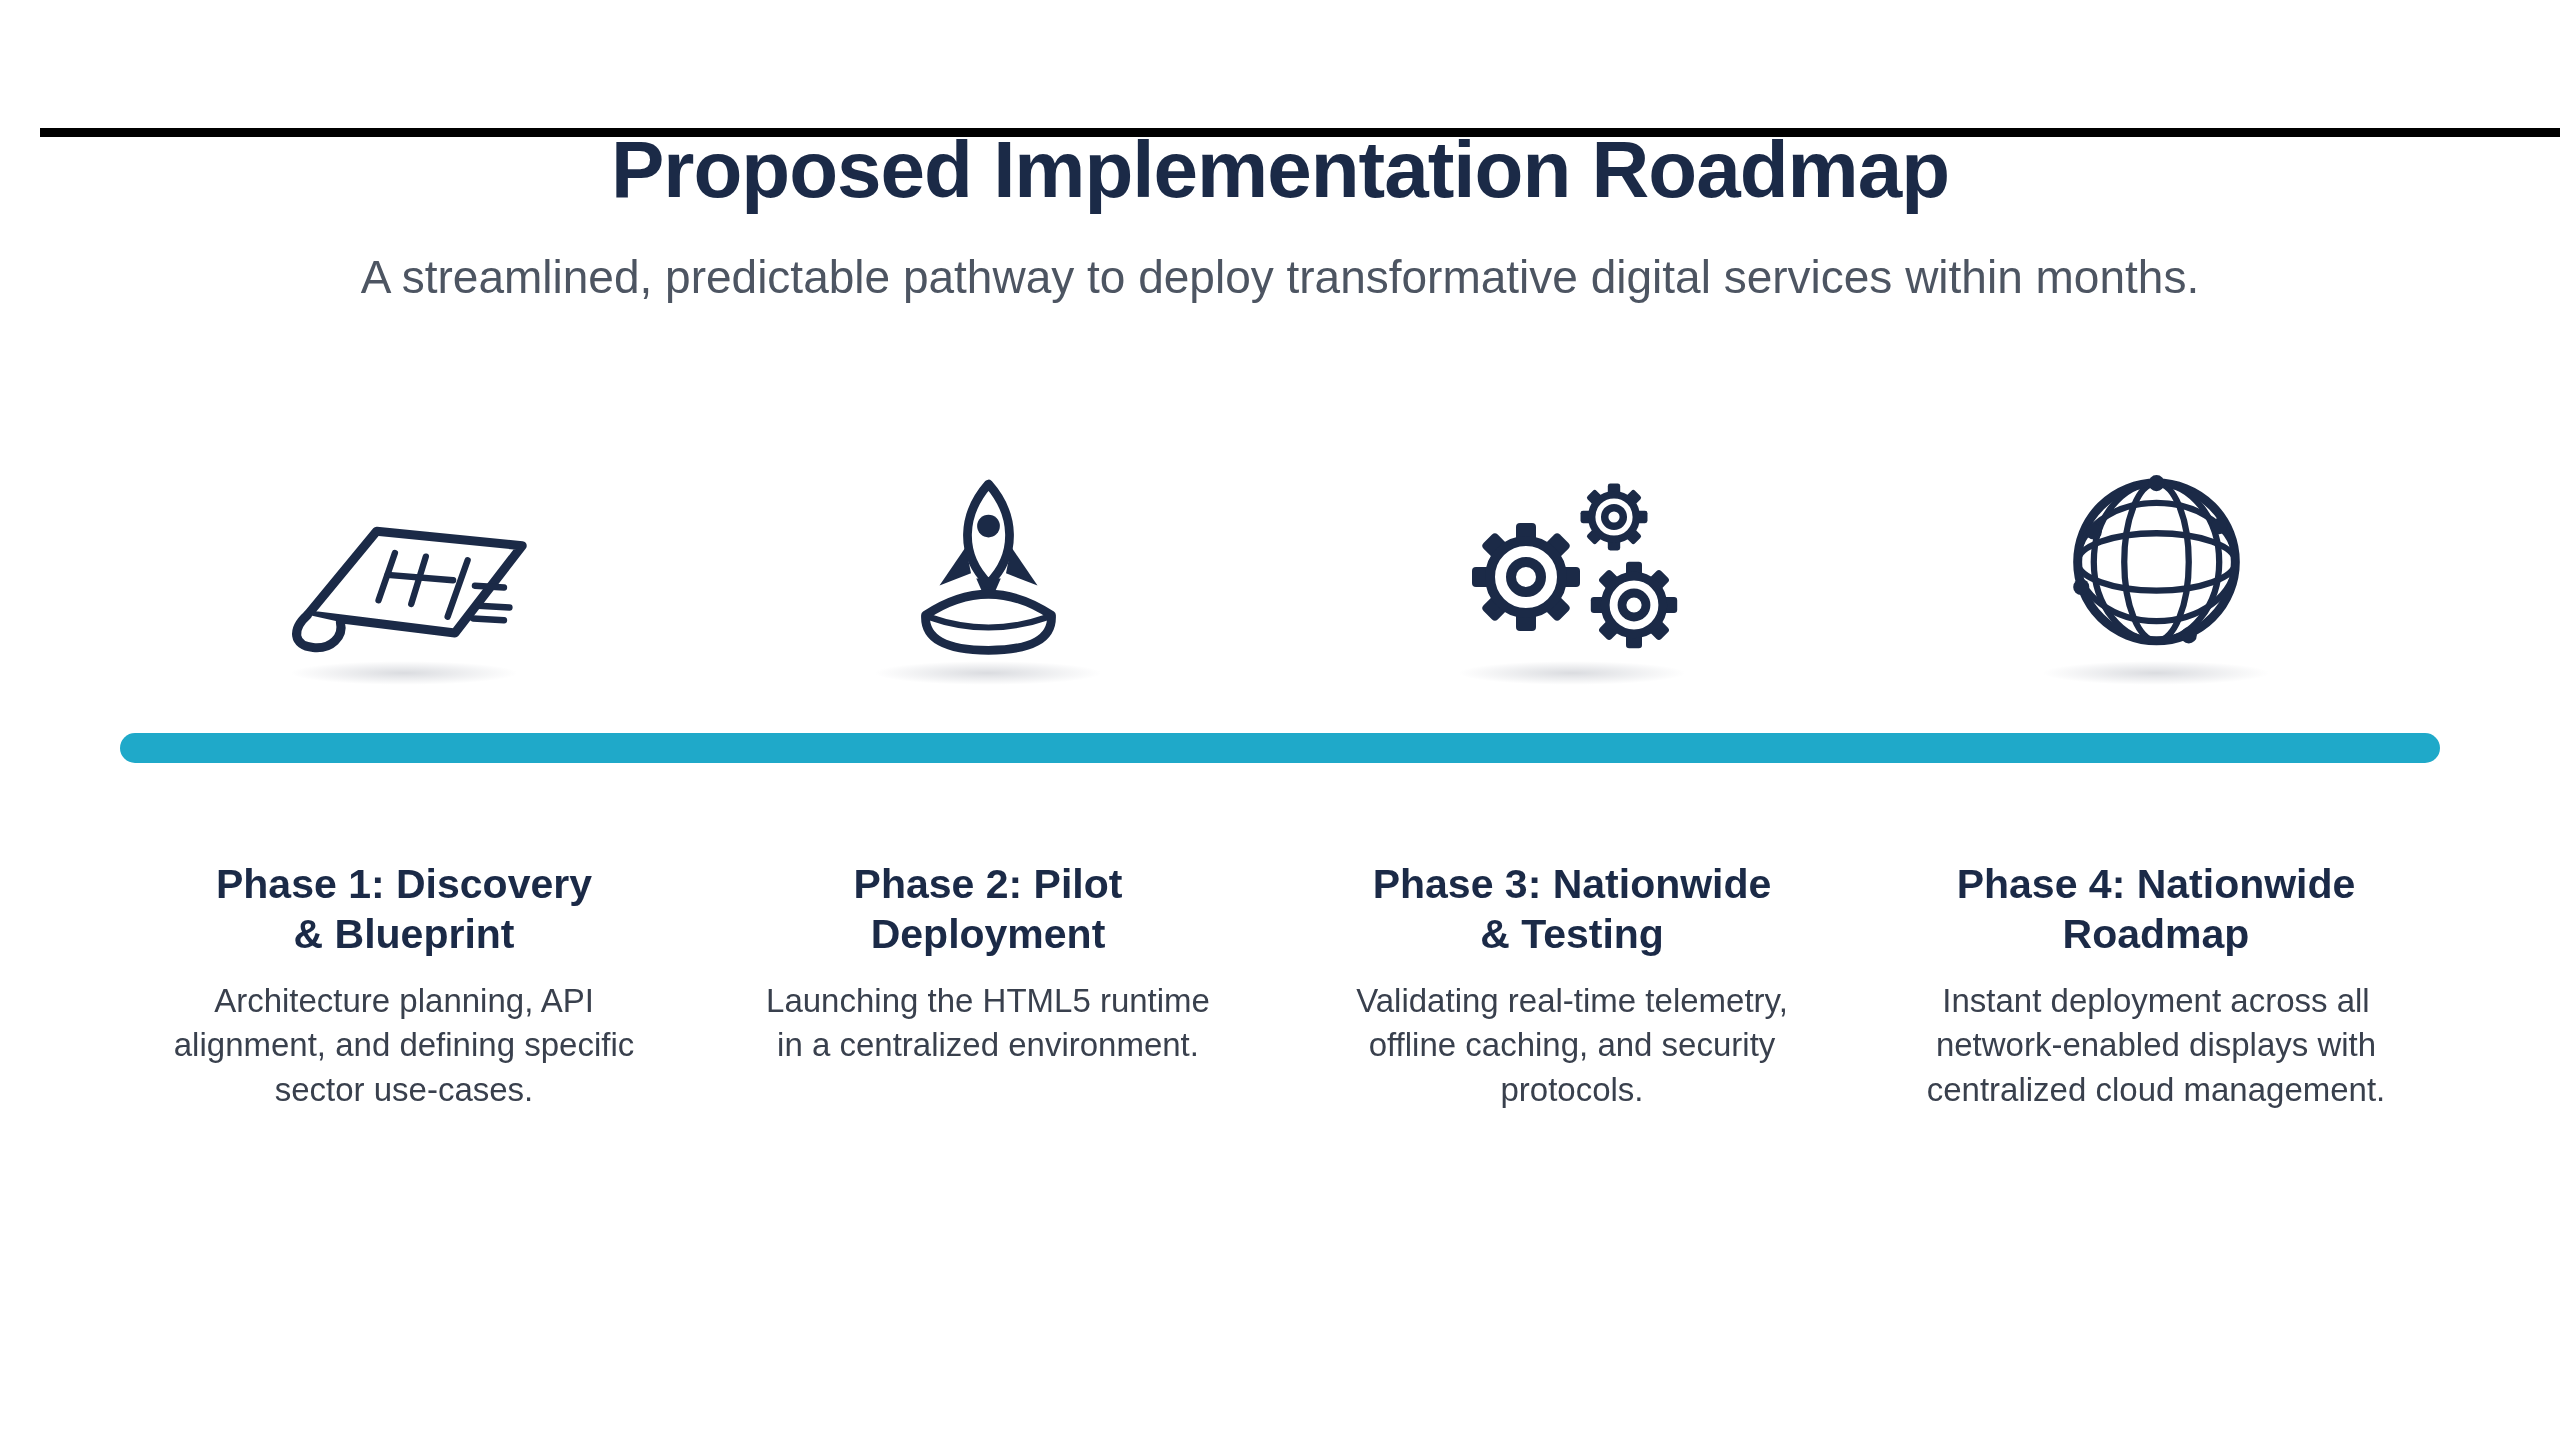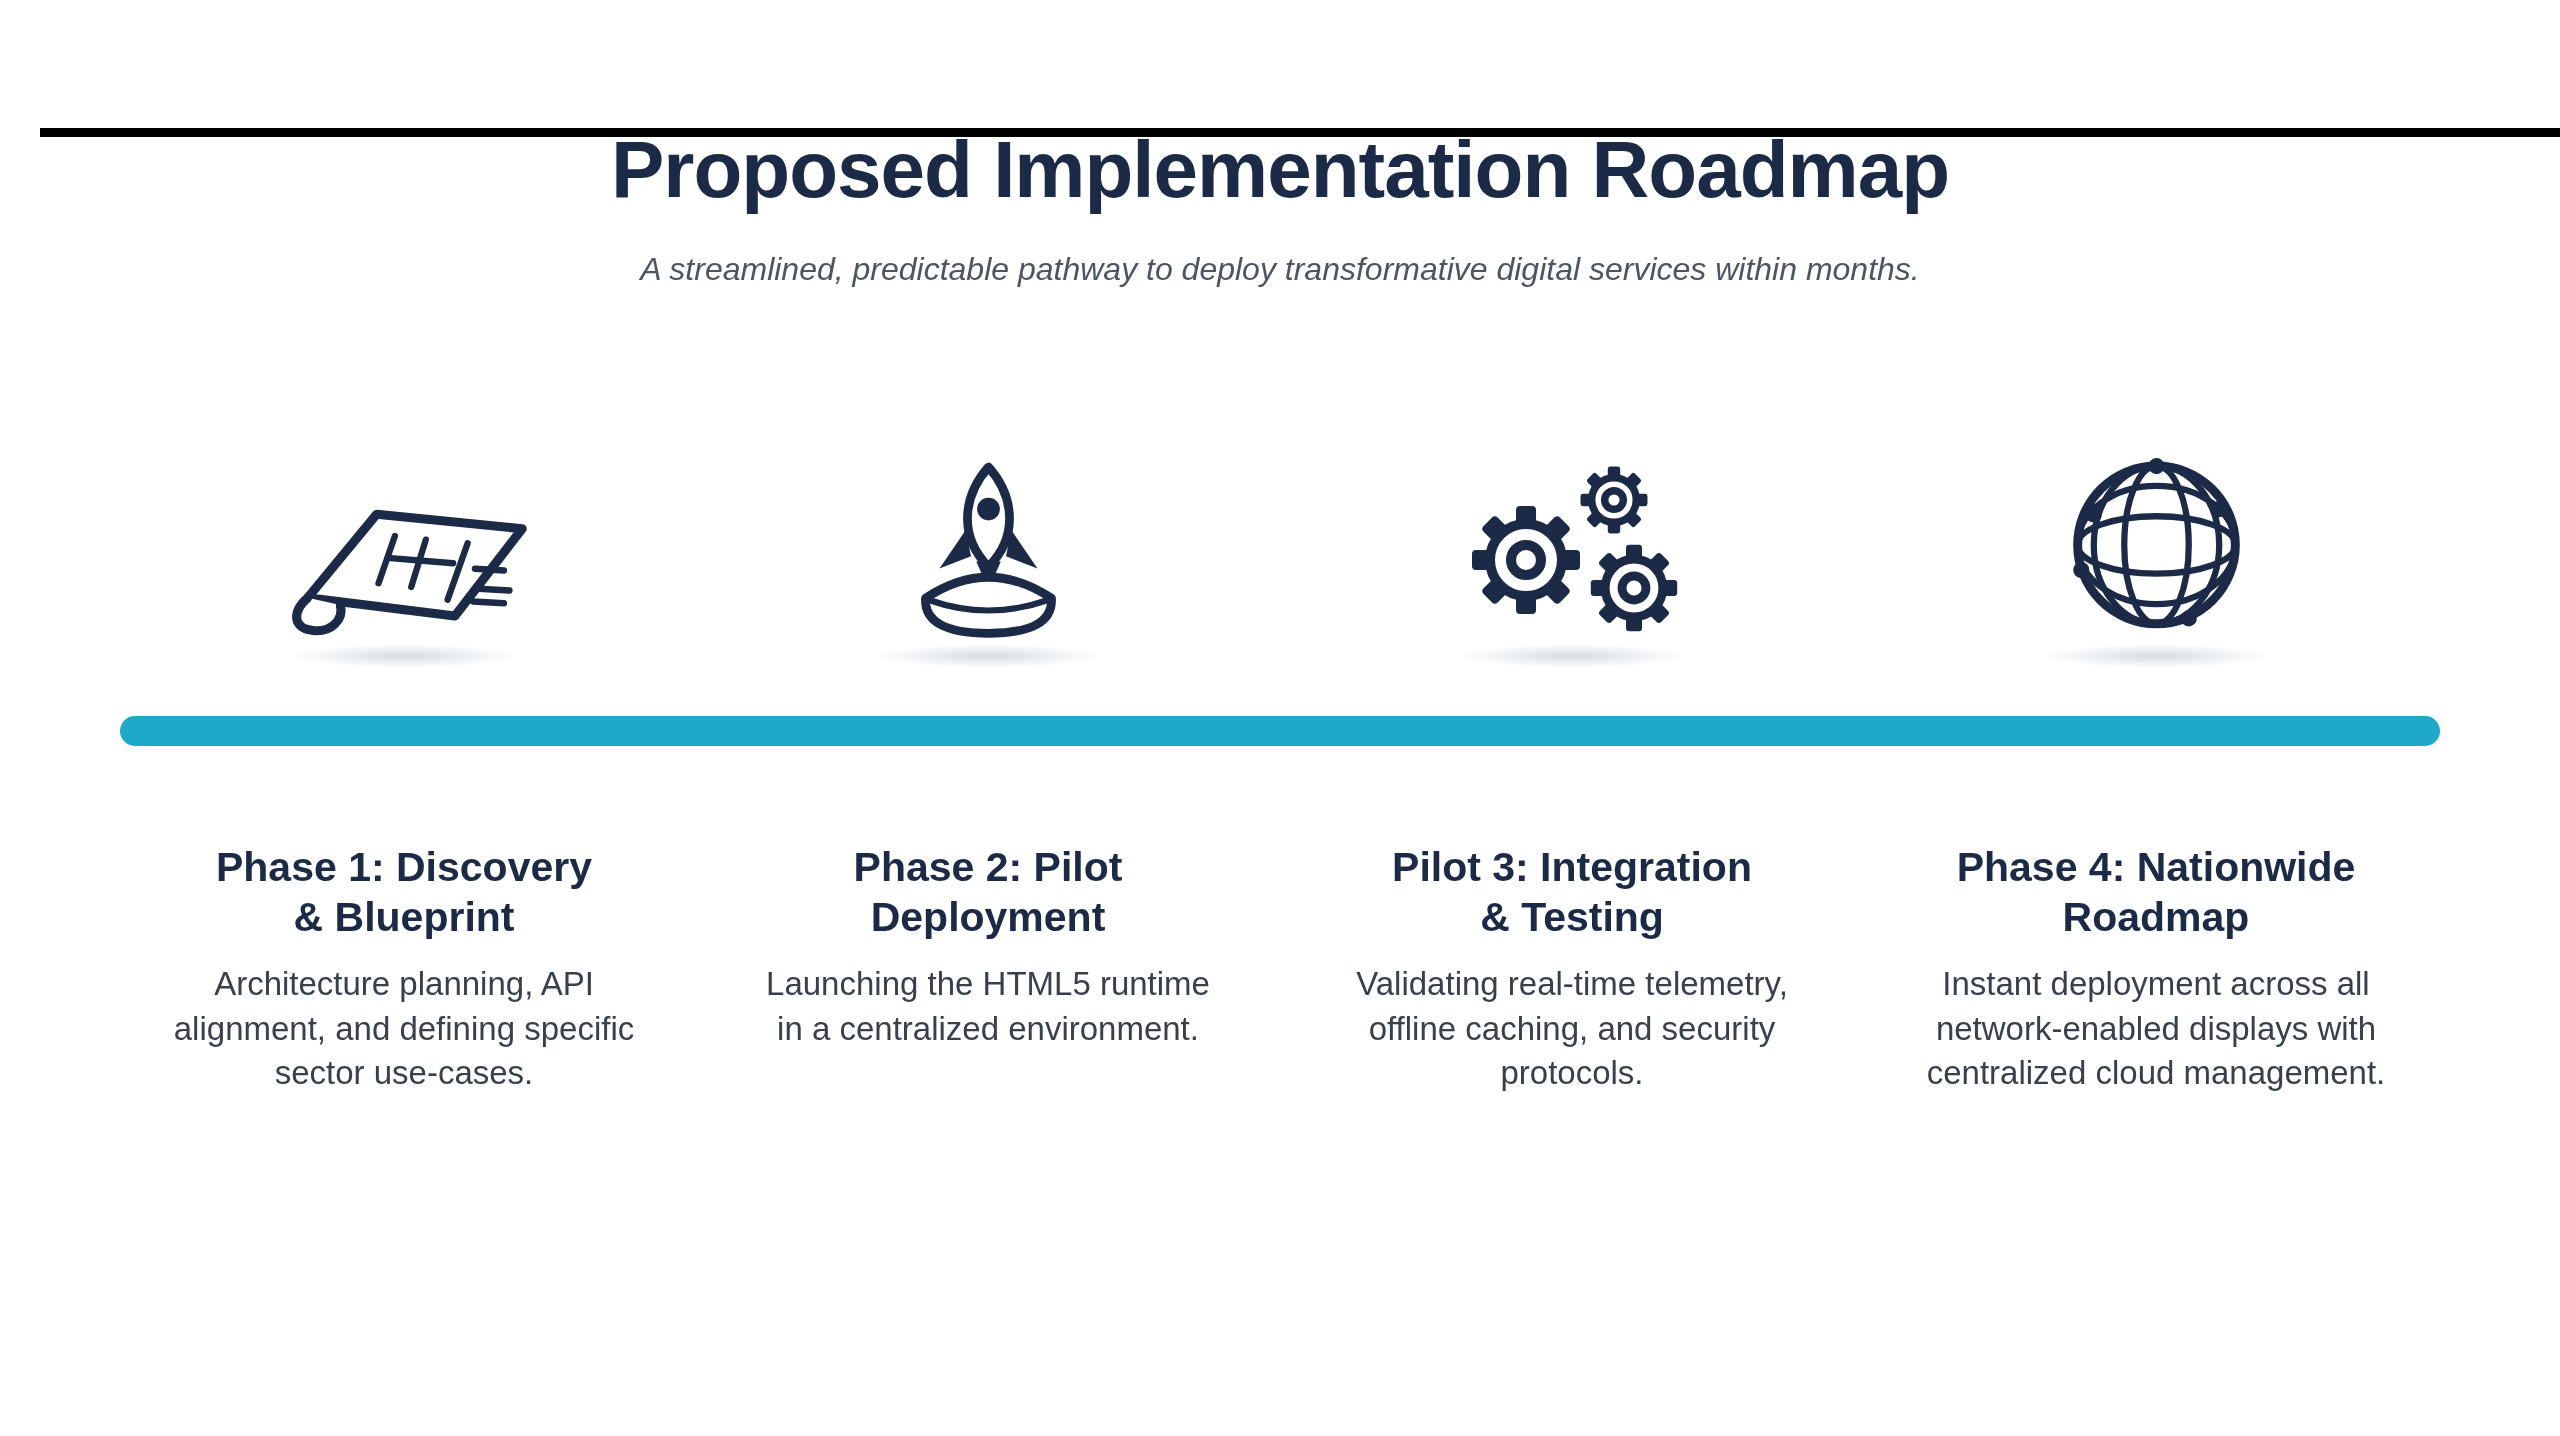--- a/index.html
+++ b/index.html
@@ -20,23 +20,22 @@
     position:absolute;top:0;left:40px;right:0;height:9px;background:#000;
   }
 
   h1.slide-title{
     margin:128px 0 0 0;text-align:center;
     font-size:80px;line-height:1.05;font-weight:bold;
     color:var(--navy);letter-spacing:-1px;
   }
   p.subtitle{
     margin:38px auto 8px auto;text-align:center;
-    font-size:32px;line-height:1.2;color:var(--subtle);
+    font-size:46px;line-height:1.2;color:var(--subtle);
     max-width:2200px;
-    font-style:italic;
   }
 
   .icons-row,.phases-row{
     width:2320px;margin:0 auto;display:grid;
     grid-template-columns:repeat(4,1fr);
     gap:16px;
   }
   .icons-row{margin-top:112px;}
   .icon-cell{
     position:relative;height:270px;
@@ -200,21 +199,21 @@
     <div class="phase">
       <h3 class="phase-title">
         <span class="line">Phase 2: Pilot</span>
         <span class="line">Deployment</span>
       </h3>
       <p class="phase-desc">Launching the HTML5 runtime in a centralized environment.</p>
     </div>
 
     <div class="phase">
       <h3 class="phase-title">
-        <span class="line">Pilot 3: Integration</span>
+        <span class="line">Phase 3: Nationwide</span>
         <span class="line">&amp; Testing</span>
       </h3>
       <p class="phase-desc">Validating real-time telemetry, offline caching, and security protocols.</p>
     </div>
 
     <div class="phase">
       <h3 class="phase-title">
         <span class="line">Phase 4: Nationwide</span>
         <span class="line">Roadmap</span>
       </h3>

